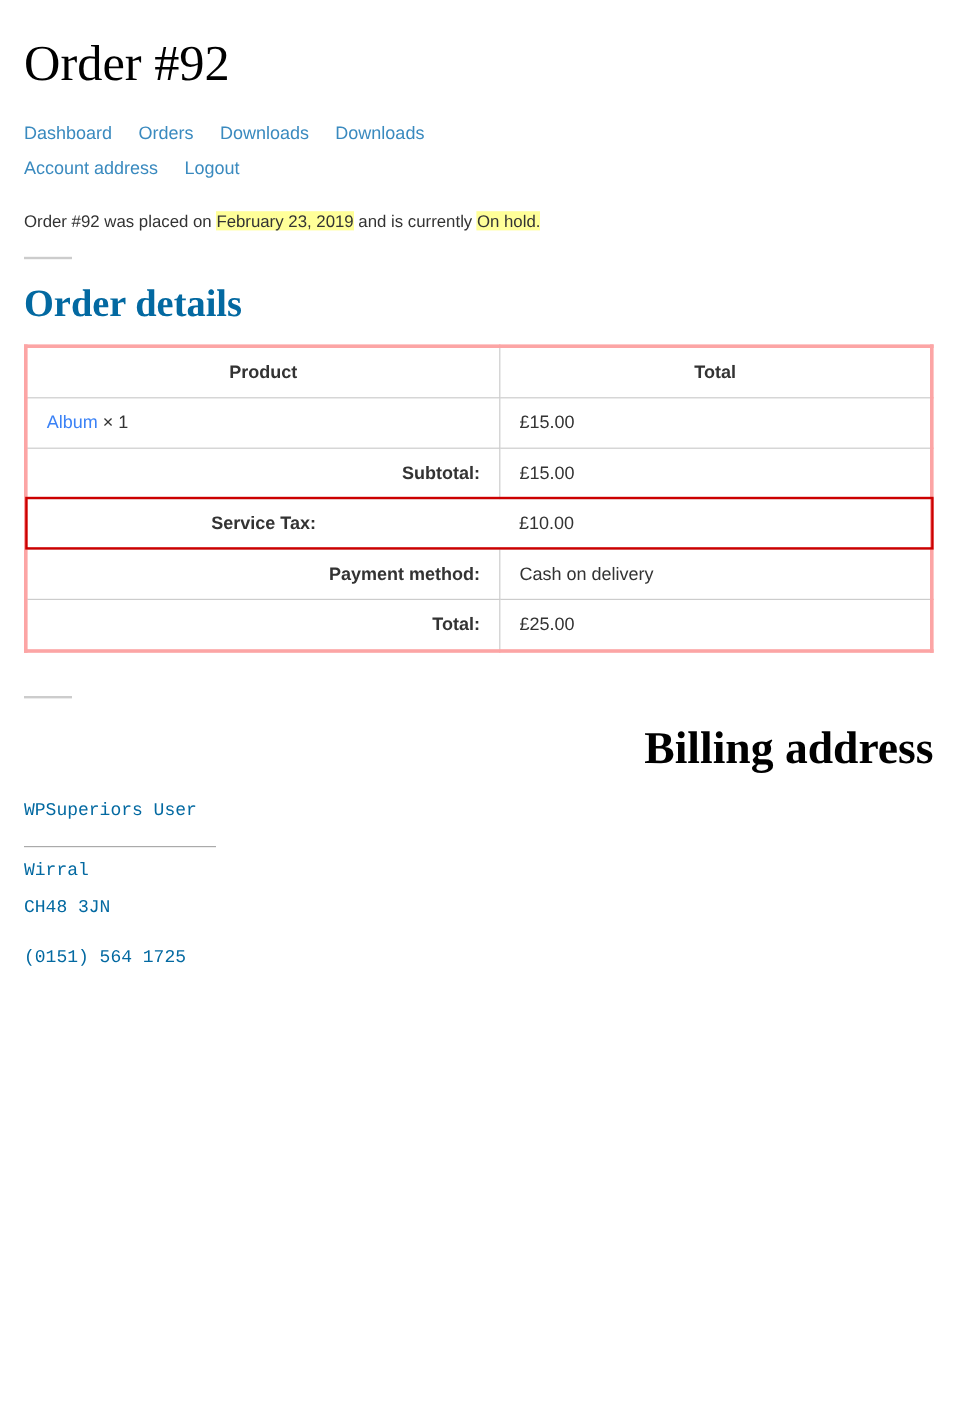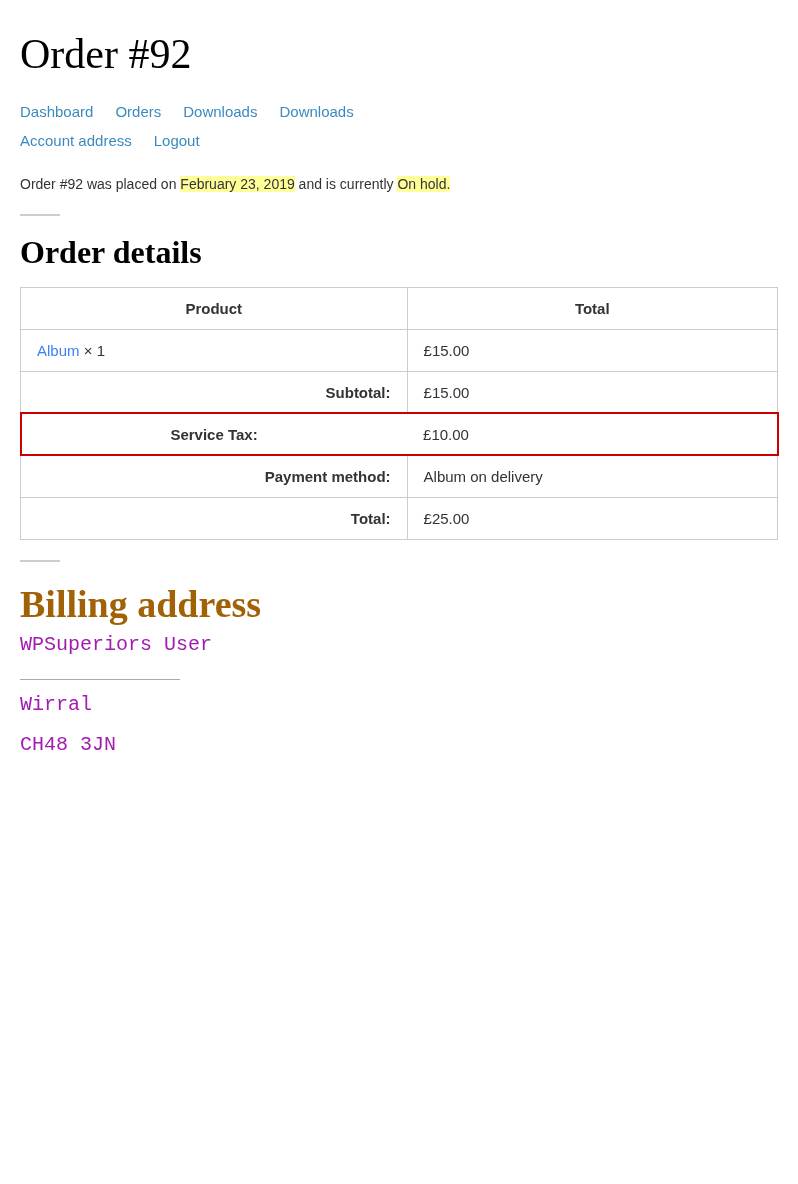--- a/index.html
+++ b/index.html
@@ -60,30 +60,30 @@
     .divider {
       border: none;
       border-top: 2px solid #ccc;
       width: 40px;
       margin: 14px 0 18px 0;
     }
 
     .section-title {
       font-size: 32px;
       font-weight: 900;
-      color: #000000;
+      color: #0369a1;
       margin-bottom: 16px;
       font-family: Georgia, serif;
     }
 
     .order-table {
       width: 100%;
       border-collapse: collapse;
-      border: 1px solid #fca5a5;
-      margin-bottom: 20px;
+      border: 3px solid #fca5a5;
+      margin-bottom: 36px;
     }
 
     .order-table th {
       border: 1px solid #ccc;
       padding: 12px 16px;
       text-align: left;
       font-family: Arial, sans-serif;
       font-size: 15px;
       font-weight: bold;
       background: #fff;
@@ -126,29 +126,31 @@
       outline: 2px solid #cc0000;
     }
 
     .billing-section {
       margin-top: 20px;
     }
 
     .billing-title {
       font-size: 38px;
       font-weight: 900;
-      color: #a16207;
+      color: #000000;
+      margin-bottom: 16px;
       font-family: Georgia, serif;
+      text-align: right;
     }
 
     .billing-address {
       font-family: 'Courier New', Courier, monospace;
-      font-size: 20px;
+      font-size: 15px;
       line-height: 1.9;
-      color: #a21caf;
+      color: #0369a1;
     }
 
     .billing-address p {
       margin-bottom: 2px;
     }
 
     .billing-address .blank-line {
       border-bottom: 1px solid #aaa;
       width: 160px;
       margin-bottom: 6px;
@@ -202,32 +204,33 @@
     <tr>
       <td class="label-cell">Subtotal:</td>
       <td class="value-cell">£15.00</td>
     </tr>
     <tr class="service-tax-row" style="outline: 2px solid #cc0000; outline-offset: -1px;">
       <td class="label-cell" style="border: 1px solid #ccc; text-align: center;">Service Tax:</td>
       <td class="value-cell" style="border: 1px solid #ccc;">£10.00</td>
     </tr>
     <tr>
       <td class="label-cell">Payment method:</td>
-      <td class="value-cell">Album on delivery</td>
+      <td class="value-cell">Cash on delivery</td>
     </tr>
     <tr>
       <td class="label-cell">Total:</td>
       <td class="value-cell">£25.00</td>
     </tr>
   </tbody>
 </table>
 
 <hr class="divider">
 
 <section class="billing-section">
   <h2 class="billing-title">Billing address</h2>
   <div class="billing-address">
     <p>WPSuperiors User</p>
     <div class="blank-line"></div>
     <p>Wirral</p>
     <p>CH48 3JN</p>
+    <p class="phone">(0151) 564 1725</p>
   </div>
 </section>
 
 </body></html>

